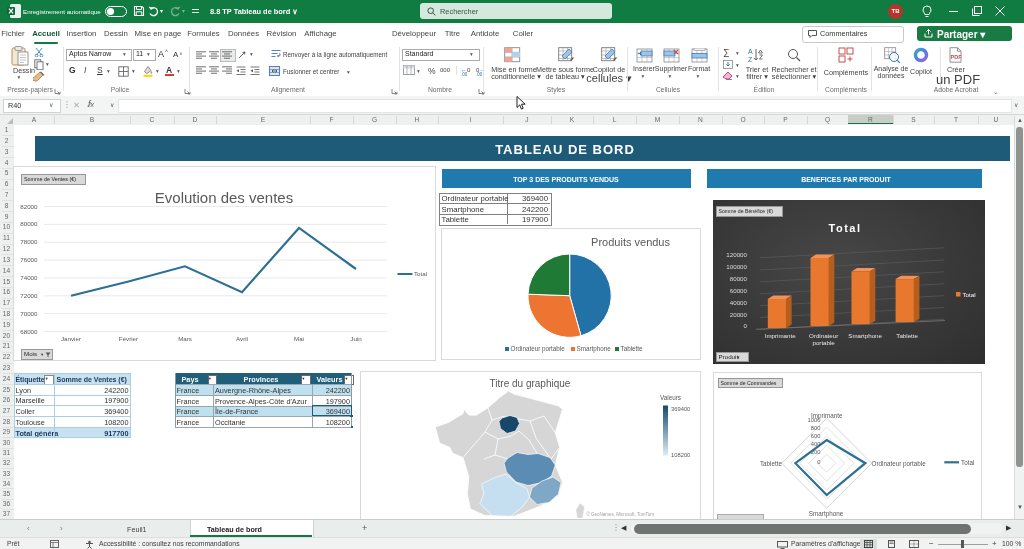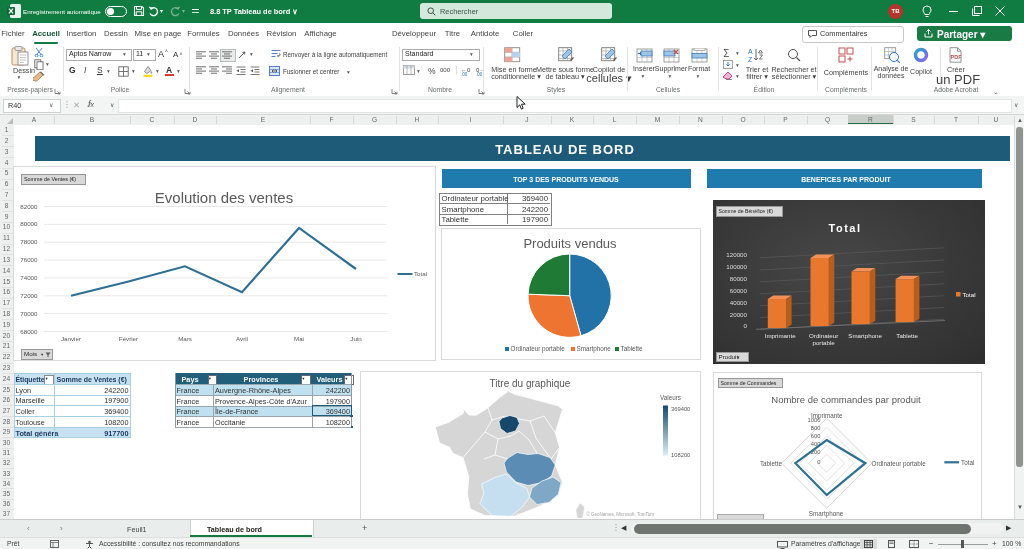--- a/index.html
+++ b/index.html
@@ -577,21 +577,21 @@
   <div class="ab" style="left:492.5px;top:67.5px;width:1px;height:31.5px;background:#808080;"></div>
   <div class="ab" style="left:425px;top:78px;width:111px;height:1px;background:#808080;"></div>
   <div class="ab" style="left:425px;top:88.5px;width:111px;height:1px;background:#808080;"></div>
   <div class="tx" style="left:427.5px;top:69.3px;font-size:7.8px;color:#333;">Ordinateur portable</div>
   <div class="tx" style="left:474px;top:69.3px;width:60px;text-align:right;font-size:7.8px;color:#333;">369400</div>
   <div class="tx" style="left:427.5px;top:79.8px;font-size:7.8px;color:#333;">Smartphone</div>
   <div class="tx" style="left:474px;top:79.8px;width:60px;text-align:right;font-size:7.8px;color:#333;">242200</div>
   <div class="tx" style="left:427.5px;top:90.3px;font-size:7.8px;color:#333;">Tablette</div>
   <div class="tx" style="left:474px;top:90.3px;width:60px;text-align:right;font-size:7.8px;color:#333;">197900</div>
   <div class="panel" style="left:427px;top:103px;width:258px;height:130px;"></div>
-  <div class="tx" style="left:456.0px;top:111px;width:200px;text-align:center;font-size:13px;color:#595959;">Produits vendus</div>
+  <div class="tx" style="left:456.0px;top:111px;width:200px;text-align:right;font-size:11px;color:#595959;">Produits vendus</div>
   <svg class="ab" style="left:511.79999999999995px;top:127.30000000000001px" width="87.4" height="87.4" viewBox="511.79999999999995 127.30000000000001 87.4 87.4">
       <path d="M555.5 171 L555.5 129.3 A41.7 41.7 0 0 1 566.8 211.1 z" fill="#2272a8" stroke="#fff" stroke-width="1"></path>
       <path d="M555.5 171 L566.8 211.1 A41.7 41.7 0 0 1 513.8 169.5 z" fill="#ee7431" stroke="#fff" stroke-width="1"></path>
       <path d="M555.5 171 L513.8 169.5 A41.7 41.7 0 0 1 555.5 129.3 z" fill="#1e7a34" stroke="#fff" stroke-width="1"></path>
     </svg>
   <div class="ab" style="left:491px;top:222px;width:3.5px;height:3.5px;background:#2272a8;"></div>
   <div class="tx" style="left:496.5px;top:220px;font-size:6.3px;color:#595959;">Ordinateur portable</div>
   <div class="ab" style="left:557px;top:222px;width:3.5px;height:3.5px;background:#ee7431;"></div>
   <div class="tx" style="left:562.5px;top:220px;font-size:6.3px;color:#595959;">Smartphone</div>
   <div class="ab" style="left:601px;top:222px;width:3.5px;height:3.5px;background:#1e7a34;"></div>
@@ -727,21 +727,20 @@
           <stop offset="1" stop-color="#ddecf8"></stop>
         </linearGradient>
       </defs>
       <rect x="649" y="280.5" width="5" height="50" fill="url(#mg)"></rect>
       <text x="657" y="286" font-size="5.8" fill="#595959">369400</text>
       <text x="657" y="332" font-size="5.8" fill="#595959">108200</text>
       <text x="640" y="391" font-size="4.5" fill="#a0a0a0" text-anchor="end">© GeoNames, Microsoft, TomTom</text>
     </svg>
   <div class="panel" style="left:698.5px;top:246.5px;width:267px;height:146px;border-bottom:none;"></div>
   <div class="fieldbtn" style="left:703.5px;top:252.8px;width:61px;height:8.2px;line-height:8.2px;padding-left:2px;font-size:5.2px;">Somme de Commandes</div>
-  <div class="tx" style="left:707.0px;top:269px;width:250px;text-align:center;font-size:9.5px;color:#595959;">Nombre de commandes par produit</div>
   <svg class="ab" style="left:698.5px;top:246.5px" width="267" height="146" viewBox="698.5 246.5 267 146">
       <path d="M812.2 328.7 L821.2 337.7 L812.2 346.7 L803.2 337.7 Z" fill="none" stroke="#d9d9d9" stroke-width="0.8"></path>
       <path d="M812.2 319.7 L830.2 337.7 L812.2 355.7 L794.2 337.7 Z" fill="none" stroke="#d9d9d9" stroke-width="0.8"></path>
       <path d="M812.2 310.7 L839.2 337.7 L812.2 364.7 L785.2 337.7 Z" fill="none" stroke="#d9d9d9" stroke-width="0.8"></path>
       <path d="M812.2 301.7 L848.2 337.7 L812.2 373.7 L776.2 337.7 Z" fill="none" stroke="#d9d9d9" stroke-width="0.8"></path>
       <path d="M812.2 292.7 L857.2 337.7 L812.2 382.7 L767.2 337.7 Z" fill="none" stroke="#c9c9c9" stroke-width="0.8"></path>
       <text x="806" y="296.5" font-size="5.8" fill="#595959" text-anchor="end">1000</text>
       <text x="806" y="304.6" font-size="5.8" fill="#595959" text-anchor="end">800</text>
       <text x="806" y="312.4" font-size="5.8" fill="#595959" text-anchor="end">600</text>
       <text x="806" y="320.6" font-size="5.8" fill="#595959" text-anchor="end">400</text>

